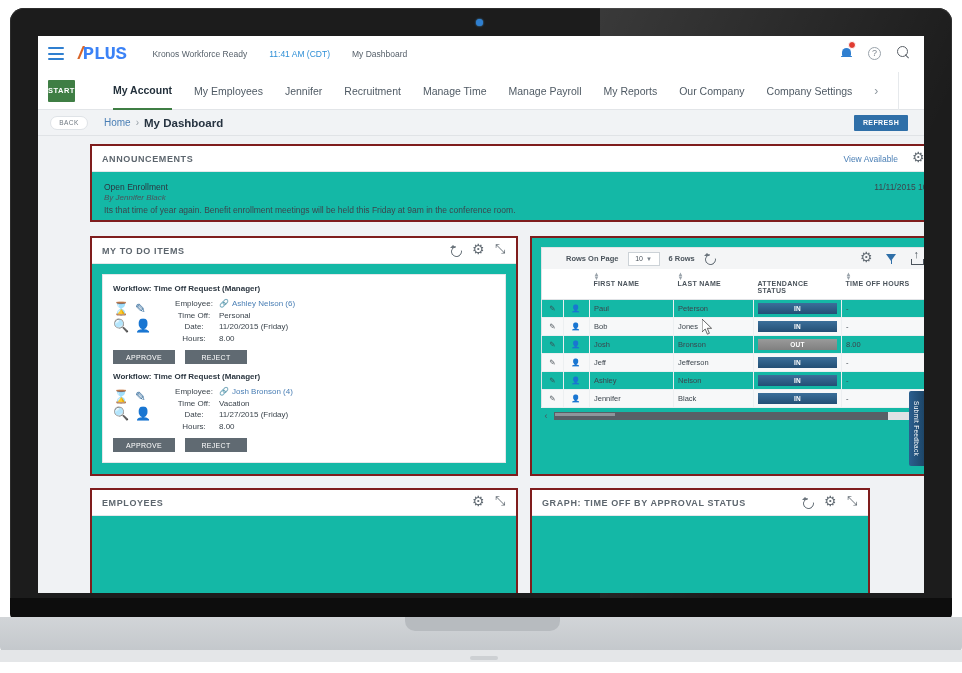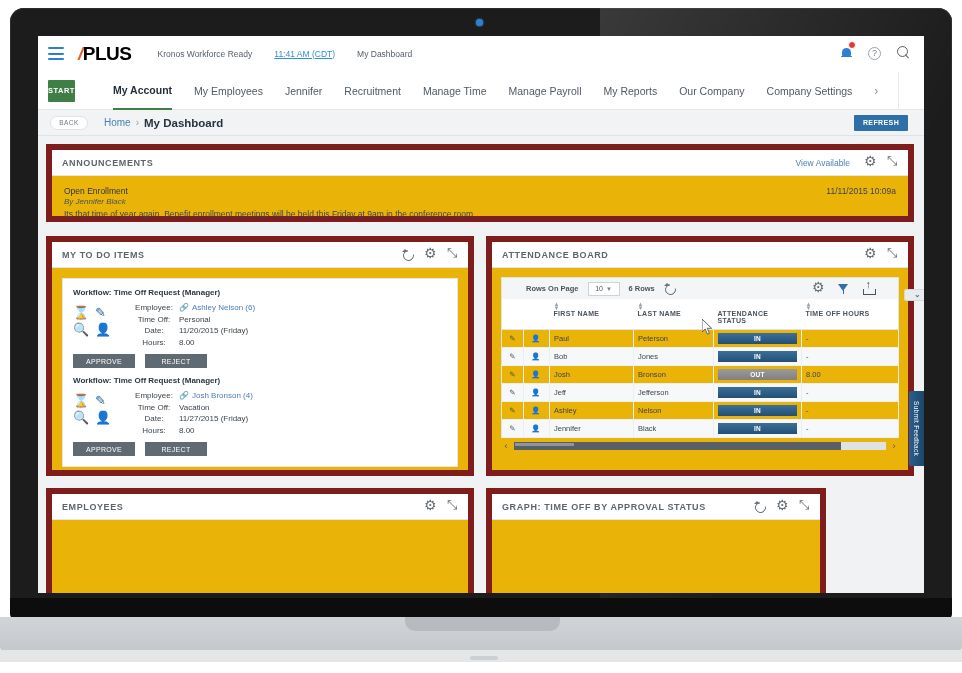--- a/index.html
+++ b/index.html
@@ -57,23 +57,23 @@
     position:relative; height:36px; background:#ffffff;
     display:flex; align-items:center; padding:0 8px 0 10px;
     border-bottom:1px solid #ffffff;
   }
   #hamburger { width:16px; height:13px; margin-right:14px; cursor:pointer;
     display:flex; flex-direction:column; justify-content:space-between; }
   #hamburger span { display:block; height:2px; background:#2f7fd0; border-radius:1px; }
   #brand { display:flex; align-items:baseline; font-weight:bold; font-size:19px;
     letter-spacing:-0.5px; margin-right:26px; }
   #brand .slash { color:#d8662a; font-style:italic; font-weight:bold; }
-  #brand .plus { color:#000000; }
+  #brand .plus { color:#3b82f6;font-family:Liberation Mono, monospace; }
   .topmeta { font-size:8.5px; color:#56606a; margin-right:22px; white-space:nowrap; }
-  .topmeta.time { color:#2f8fd6;text-decoration:underline; }
+  .topmeta.time { color:#2f8fd6; }
   #top-right { margin-left:auto; display:flex; align-items:center; gap:16px; padding-right:6px; }
   .icon-btn { position:relative; cursor:pointer; color:#3f7fbf; }
   .bell { width:11px; height:12px; position:relative; display:inline-block; }
   .bell::before { content:""; position:absolute; left:1px; top:1px; width:9px; height:8px;
     background:#2f7fd0; border-radius:5px 5px 1px 1px; }
   .bell::after { content:""; position:absolute; left:0px; top:9px; width:11px; height:1.6px;
     background:#2f7fd0; border-radius:1px; }
   .bell-badge { position:absolute; right:-4px; top:-4px; width:8px; height:8px;
     background:#e03b30; border-radius:50%; border:1px solid #fff; }
   .qmark { width:13px; height:13px; border:1.2px solid #9aa3ab; border-radius:50%;
@@ -117,21 +117,21 @@
   .crumb-current { font-size:11.5px; color:#263340; font-weight:bold; }
   #refresh-btn {
     margin-left:auto; width:54px; height:16px; background:#2f6fa8; color:#fff;
     font-size:7px; font-weight:bold; letter-spacing:0.4px; display:flex;
     align-items:center; justify-content:center; cursor:pointer; border-radius:1px;
   }
 
   #content { position:relative; height:495px; background:#f0f2f4; overflow:hidden; padding:8px; }
 
   
-  .card { background:#eab308; border:6px solid #7f1d1d; }
+  .card { background:#14b8a6; border:2px solid #7f1d1d;margin-left:44px; }
   .card-head {
     height:26px; display:flex; align-items:center; padding:0 10px;
     border-bottom:1px solid #e4e7ea; background:#fff;
   }
   .card-title { font-size:9px; font-weight:bold; color:#5d666e; letter-spacing:0.6px; }
   .card-tools { margin-left:auto; display:flex; align-items:center; gap:11px; }
 
   .ico { display:inline-block; cursor:pointer; }
   .ico-refresh { width:11px; height:11px; position:relative; }
   .ico-refresh::before { content:""; position:absolute; left:1px; top:1px; width:9px; height:9px;
@@ -407,27 +407,20 @@
                   <div class="wf-btn">APPROVE</div>
                   <div class="wf-btn">REJECT</div>
                 </div>
               </div>
 
             </div>
           </div>
         </div>
 
         <div id="attendance" class="card">
-          <div class="card-head">
-            <div class="card-title">ATTENDANCE BOARD</div>
-            <div class="card-tools">
-              <span class="ico ico-gear"></span>
-              <span class="ico ico-expand"></span>
-            </div>
-          </div>
           <div id="att-body">
             <div id="grid-toolbar">
               <span class="tb-label">Rows On Page</span>
               <span class="tb-select">
                 <span>10</span>
                 <span class="tb-caret">▼</span>
               </span>
               <span class="tb-rows">6 Rows</span>
               <span class="ico ico-refresh"></span>
               <span class="tb-right">

